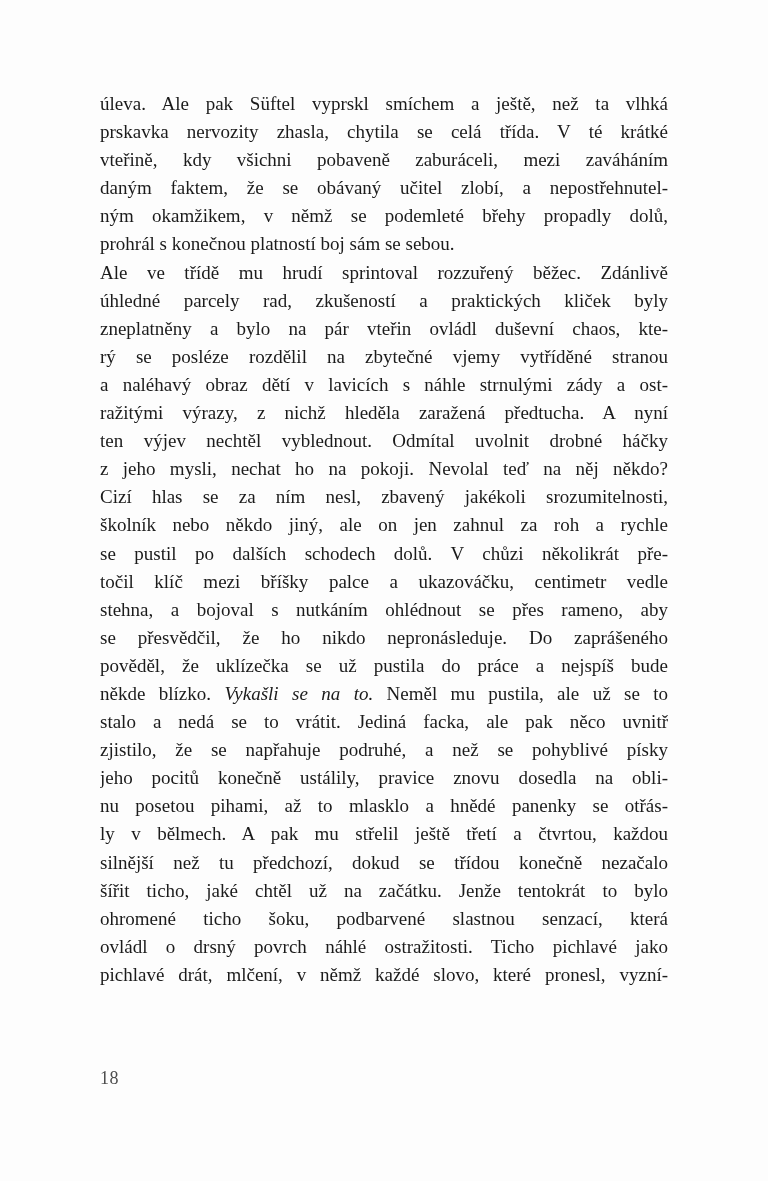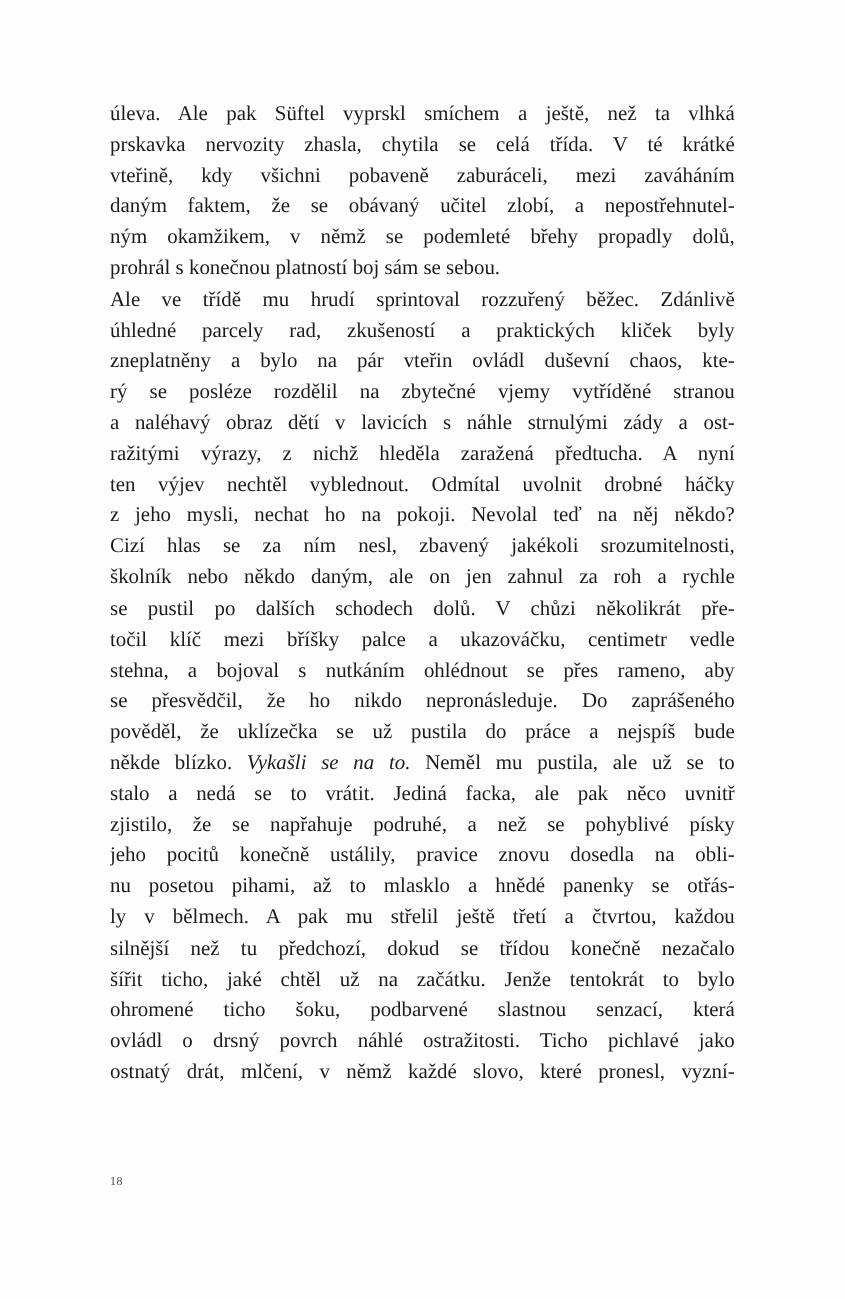--- a/index.html
+++ b/index.html
@@ -44,21 +44,21 @@
   .line.indent {
     padding-left: 24px;
   }
   .italic {
     font-style: italic;
   }
   .folio {
     position: absolute;
     left: 100px;
     top: 1068px;
-    font-size: 11px;
+    font-size: 18px;
     color: #4d4d4d;
     letter-spacing: 0.5px;
   }
 </style>
 </head>
 <body style="background: rgb(253, 253, 253);">
 
 <div class="page">
   <main class="text-block" id="body-text" style="color: rgb(27, 27, 27);">
       <div class="paragraph">
@@ -72,33 +72,33 @@
       <div class="paragraph">
         <div class="line"><span>Ale ve třídě mu hrudí sprintoval rozzuřený běžec. Zdánlivě</span></div>
         <div class="line"><span>úhledné parcely rad, zkušeností a praktických kliček byly</span></div>
         <div class="line"><span>zneplatněny a bylo na pár vteřin ovládl duševní chaos, kte-</span></div>
         <div class="line"><span>rý se posléze rozdělil na zbytečné vjemy vytříděné stranou</span></div>
         <div class="line"><span>a naléhavý obraz dětí v lavicích s náhle strnulými zády a ost-</span></div>
         <div class="line"><span>ražitými výrazy, z nichž hleděla zaražená předtucha. A nyní</span></div>
         <div class="line"><span>ten výjev nechtěl vyblednout. Odmítal uvolnit drobné háčky</span></div>
         <div class="line"><span>z jeho mysli, nechat ho na pokoji. Nevolal teď na něj někdo?</span></div>
         <div class="line"><span>Cizí hlas se za ním nesl, zbavený jakékoli srozumitelnosti,</span></div>
-        <div class="line"><span>školník nebo někdo daným, ale on jen zahnul za roh a rychle</span></div>
+        <div class="line"><span>školník nebo někdo jiný, ale on jen zahnul za roh a rychle</span></div>
         <div class="line"><span>se pustil po dalších schodech dolů. V chůzi několikrát pře-</span></div>
         <div class="line"><span>točil klíč mezi bříšky palce a ukazováčku, centimetr vedle</span></div>
         <div class="line"><span>stehna, a bojoval s nutkáním ohlédnout se přes rameno, aby</span></div>
         <div class="line"><span>se přesvědčil, že ho nikdo nepronásleduje. Do zaprášeného</span></div>
         <div class="line"><span>pověděl, že uklízečka se už pustila do práce a nejspíš bude</span></div>
         <div class="line"><span>někde blízko. </span><span class="italic">Vykašli se na to.</span><span> Neměl mu pustila, ale už se to</span></div>
         <div class="line"><span>stalo a nedá se to vrátit. Jediná facka, ale pak něco uvnitř</span></div>
         <div class="line"><span>zjistilo, že se napřahuje podruhé, a než se pohyblivé písky</span></div>
         <div class="line"><span>jeho pocitů konečně ustálily, pravice znovu dosedla na obli-</span></div>
         <div class="line"><span>nu posetou pihami, až to mlasklo a hnědé panenky se otřás-</span></div>
         <div class="line"><span>ly v bělmech. A pak mu střelil ještě třetí a čtvrtou, každou</span></div>
         <div class="line"><span>silnější než tu předchozí, dokud se třídou konečně nezačalo</span></div>
         <div class="line"><span>šířit ticho, jaké chtěl už na začátku. Jenže tentokrát to bylo</span></div>
         <div class="line"><span>ohromené ticho šoku, podbarvené slastnou senzací, která</span></div>
         <div class="line"><span>ovládl o drsný povrch náhlé ostražitosti. Ticho pichlavé jako</span></div>
-        <div class="line"><span>ostnatý drát, mlčení, v němž každé slovo, které pronesl, vyzní-</span></div>
+        <div class="line"><span>pichlavé drát, mlčení, v němž každé slovo, které pronesl, vyzní-</span></div>
       </div>
     </main>
   <footer class="folio" style="color: rgb(77, 77, 77);">18</footer>
 </div>
 
 </body></html>

